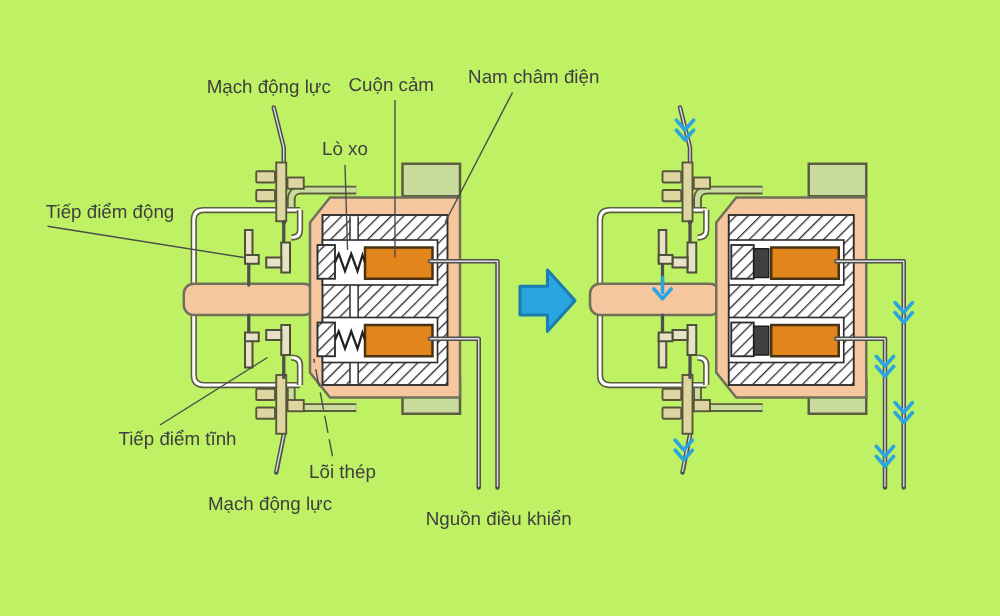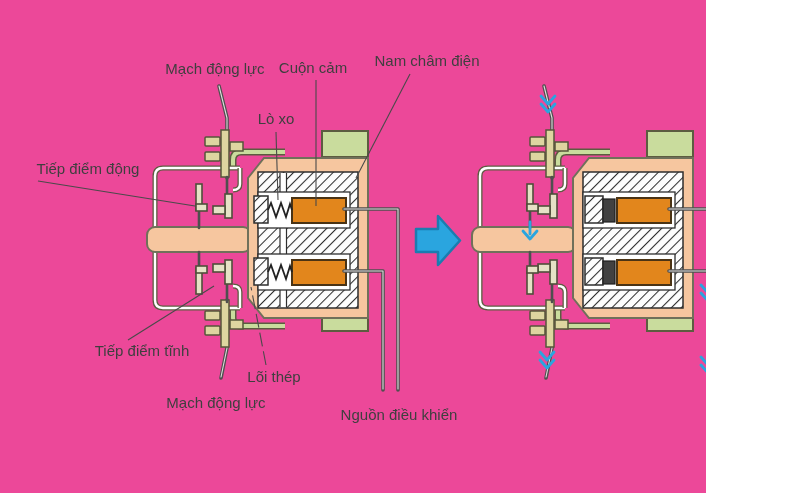--- a/index.html
+++ b/index.html
@@ -6,21 +6,21 @@
     --frame-green:#c9dc9d;
     --body-salmon:#f6c69f;
     --coil-orange:#e2861c;
     --hardware-tan:#ded5a0;
     --arrow-blue:#2aa5df;
     --outline-olive:#5c5c40;
     --wire-gray:#4f4f4f;
     --label-text:#3f3f3f;
   }
   html,body{margin:0;padding:0;background:#ffffff;}
-  .stage{width:706px;height:493px;position:relative;background:#ec4899;overflow:hidden;}
+  .stage{width:800px;height:493px;position:relative;background:#bef264;overflow:hidden;}
   svg{display:block;}
   .lbl{font-family:"Liberation Sans","DejaVu Sans",sans-serif;font-size:15px;fill:var(--label-text);}
   .leader{stroke:#4a4a4a;stroke-width:1.1;fill:none;}
   .leader-dash{stroke:#4a4a4a;stroke-width:1.1;fill:none;stroke-dasharray:14 5;}
   .green-fill{fill:var(--frame-green);stroke:var(--outline-olive);stroke-width:2;}
   .salmon{fill:var(--body-salmon);stroke:#70705a;stroke-width:2;}
   .hatch{fill:url(#hatchpat);stroke:#2e2e2e;stroke-width:1.5;}
   .slot{fill:#ffffff;stroke:#2e2e2e;stroke-width:1.3;}
   .coil{fill:var(--coil-orange);stroke:#4a3314;stroke-width:2;}
   .spring{fill:none;stroke:#222222;stroke-width:1.8;}

